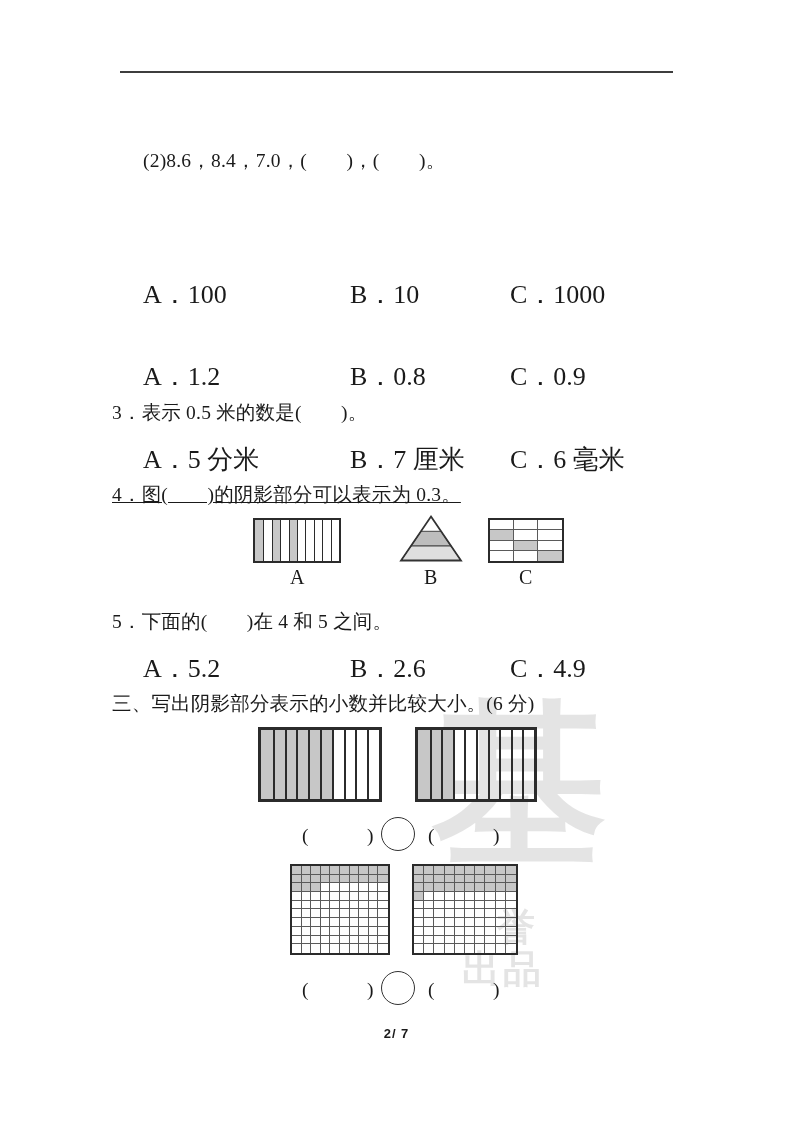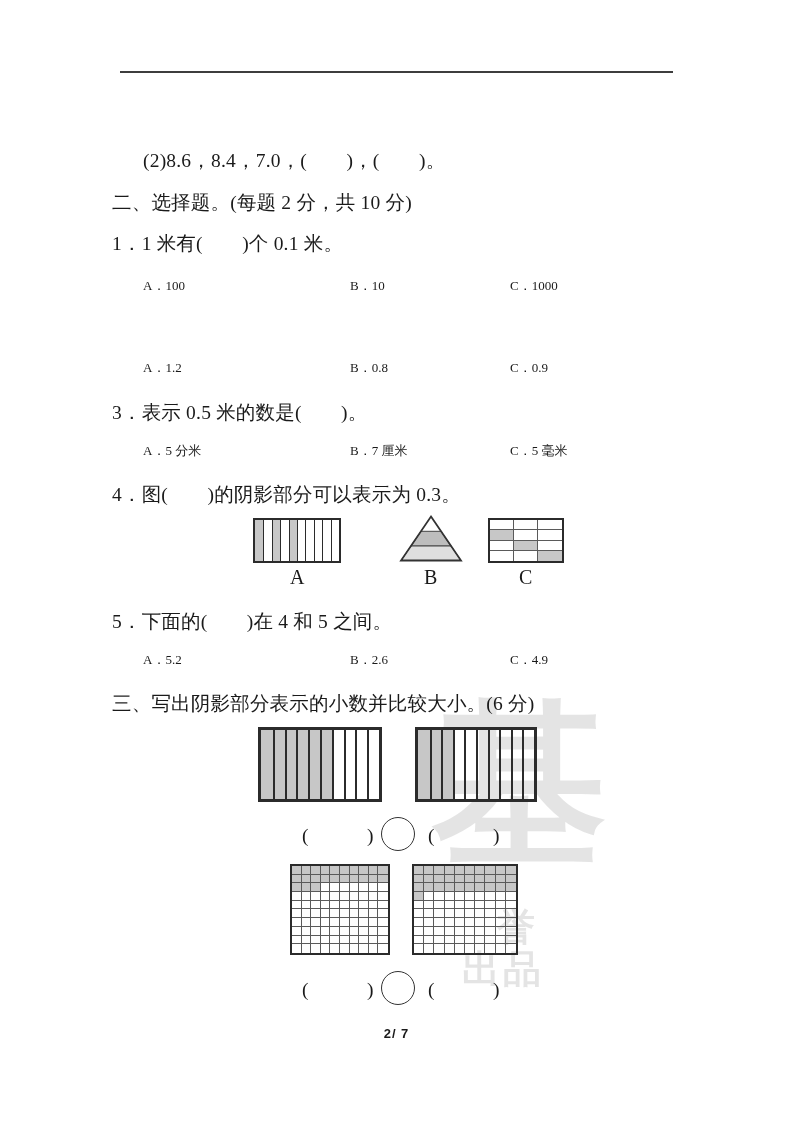--- a/index.html
+++ b/index.html
@@ -5,21 +5,21 @@
   * { box-sizing: border-box; }
   html,body { margin:0; padding:0; background:#ffffff; }
   body { font-family:"Liberation Serif","DejaVu Serif",serif; color:#1a1a1a; }
   #page { position:relative; width:793px; height:1122px; background:#fff; overflow:hidden; }
 
   .topline { position:absolute; left:120px; top:71px; width:553px; height:2px; background:#3d3d3d; }
 
   .tline { position:absolute; font-size:19.5px; white-space:pre; letter-spacing:0.2px; line-height:26px; }
 
   .optrow { position:absolute; left:0; width:100%; height:26px; }
-  .opt { position:absolute; font-size:13px; white-space:pre; }
+  .opt { position:absolute; font-size:26px; white-space:pre; }
   .opt.a { left:143px; } .opt.b { left:350px; } .opt.c { left:510px; }
 
   .strip-fig { position:absolute; display:grid; grid-auto-flow:column; grid-auto-columns:1fr; border:3px solid #2b2b2b; }
   .strip-fig .strip { border-left:2px solid #2b2b2b; }
   .strip-fig .strip:first-child { border-left:none; }
   .strip-fig .strip.shaded { background:#c7c7c7; }
   .strip-fig.small { border-width:2.5px; }
   .strip-fig.small .strip { border-left-width:1.8px; }
 
   .grid-fig { position:absolute; display:grid; border:2px solid #2b2b2b; }
@@ -47,43 +47,41 @@
 <div id="page">
 
   <div class="wm big">基</div>
   <div class="wm s1">誉</div>
   <div class="wm s2">出品</div>
 
   <div class="topline"></div>
 
   <div class="tline" style="left:143px; top:148px;">(2)8.6，8.4，7.0，(　　)，(　　)。</div>
 
-  <div class="tline" style="left:112px; top:190px;">二、选择题。(每题 2 分，共 10 分)</div>
-
-  <div class="tline" style="left:112px; top:231px;">1．1 米有(　　)个 0.1 米。</div>
+
   <div class="optrow" style="top:277px;">
     <span class="opt a">A．100</span>
     <span class="opt b">B．10</span>
     <span class="opt c">C．1000</span>
   </div>
 
   <div class="optrow" style="top:359px;">
     <span class="opt a">A．1.2</span>
     <span class="opt b">B．0.8</span>
     <span class="opt c">C．0.9</span>
   </div>
 
   <div class="tline" style="left:112px; top:400px;">3．表示 0.5 米的数是(　　)。</div>
   <div class="optrow" style="top:442px;">
     <span class="opt a">A．5 分米</span>
     <span class="opt b">B．7 厘米</span>
-    <span class="opt c">C．5 毫米</span>
+    <span class="opt c">C．6 毫米</span>
   </div>
 
-  <div class="tline" style="left:112px; top:482px;">4．图(　　)的阴影部分可以表示为 0.3。</div>
+  <div class="tline" style="left:112px; top:482px;text-decoration:underline;">4．图(　　)的阴影部分可以表示为 0.3。</div>
 
   <div class="strip-fig small" style="left:253px; top:518px; width:88px; height:45px;">
       <div class="strip shaded"></div>
       <div class="strip"></div>
       <div class="strip shaded"></div>
       <div class="strip"></div>
       <div class="strip shaded"></div>
       <div class="strip"></div>
       <div class="strip"></div>
       <div class="strip"></div>

